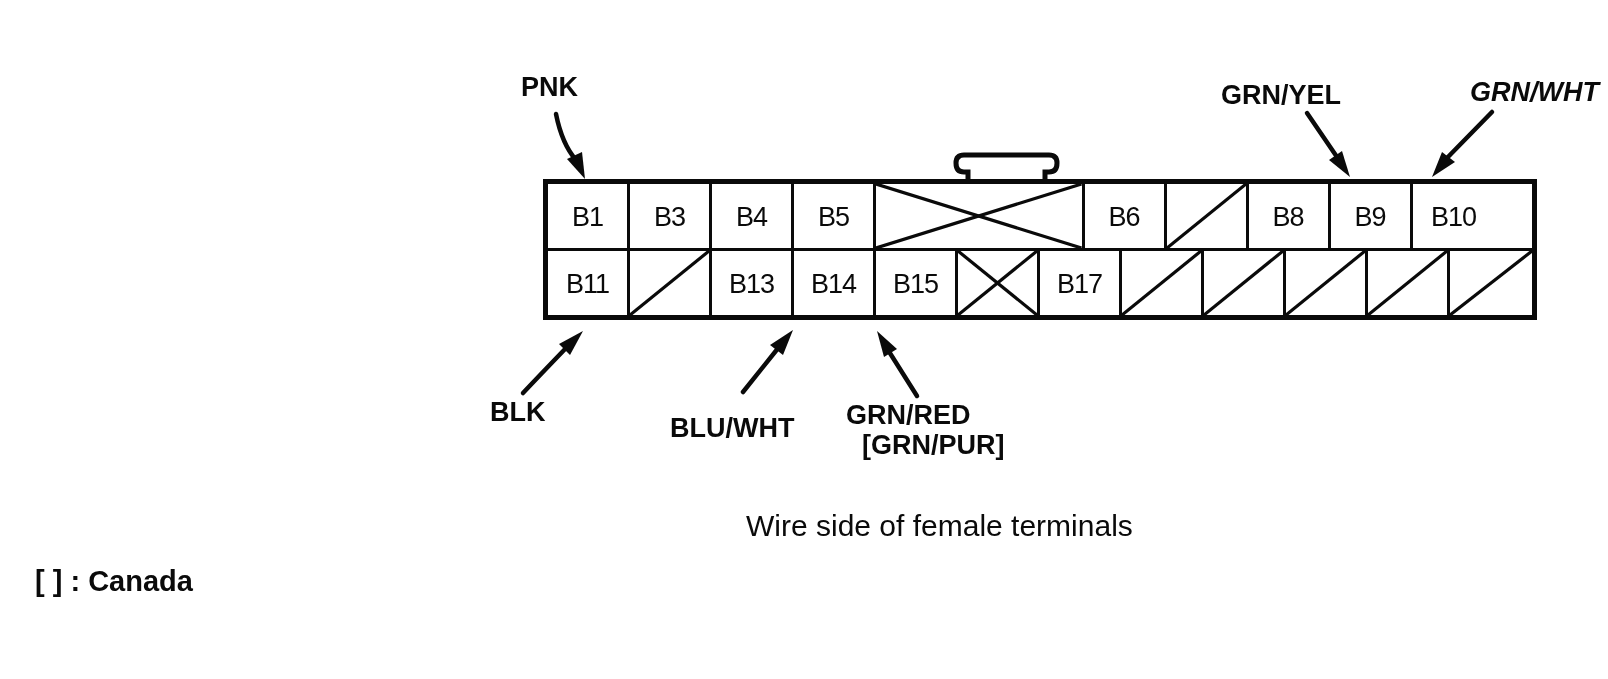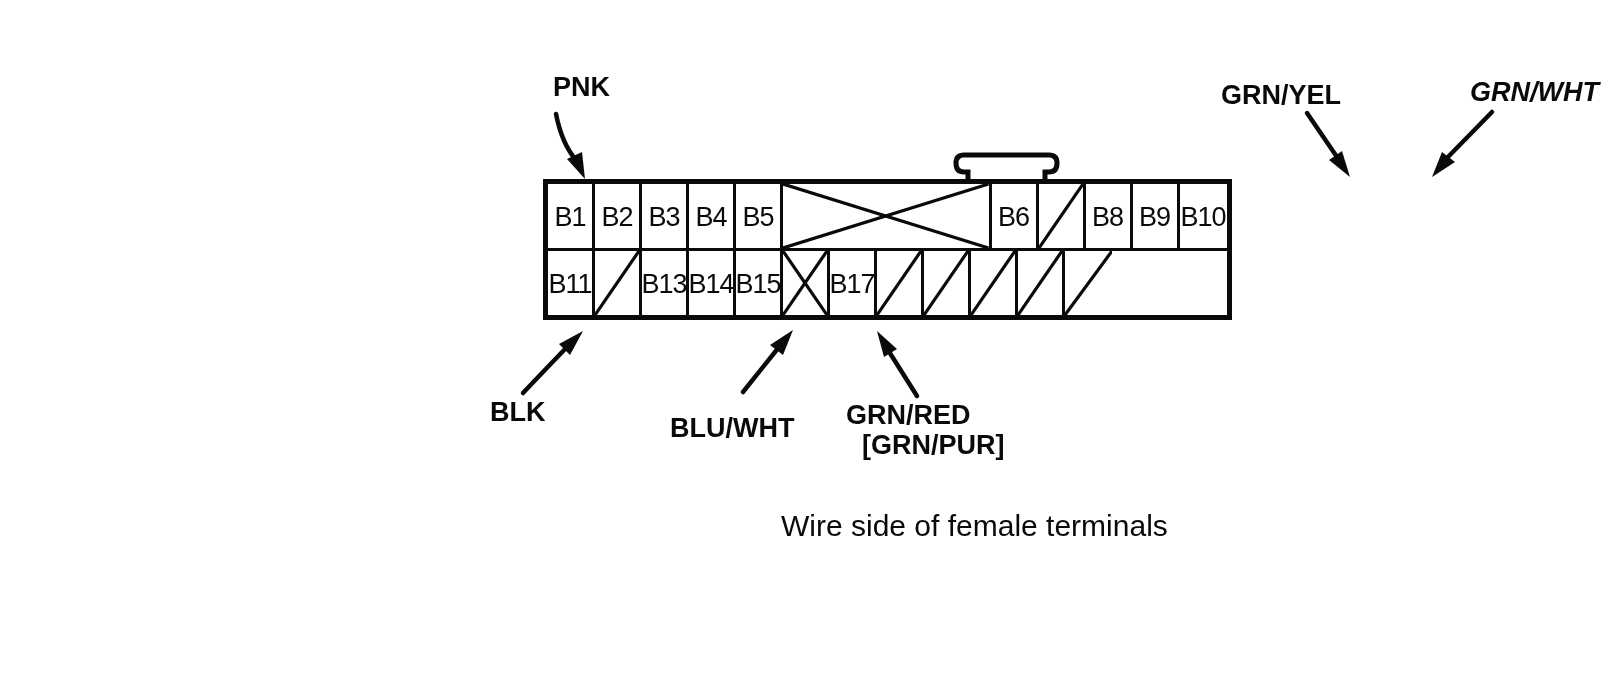--- a/index.html
+++ b/index.html
@@ -8,21 +8,21 @@
     font-family:"Liberation Sans", sans-serif;color:#0a0a0a;
   }
   
   .connector{
     position:absolute;left:543px;top:179px;
     border:5px solid #0a0a0a;background:#fff;
   }
   .crow{display:flex;}
   .crow.top{border-bottom:3px solid #0a0a0a;}
   .cell{
-    position:relative;width:47px;height:64px;box-sizing:border-box;
+    position:relative;width:82px;height:64px;box-sizing:border-box;
     border-right:3px solid #0a0a0a;
     display:flex;align-items:center;justify-content:center;
   }
   .cell.last{border-right:none;border-radius:29px;}
   .cell.wide{width:208.5px;}
   .cell span{
     font-size:27px;font-weight:500;letter-spacing:-1px;line-height:1;
     transform:translateY(1px);
   }
   .cell svg{position:absolute;left:0;top:0;width:100%;height:100%;}
@@ -78,23 +78,20 @@
     <g>
       <path class="arrow-line" d="M917,396 L888,350"></path>
       <polygon class="arrow-head" points="877,331 897,349 884,357"></polygon>
     </g>
   </svg>
 
   <div class="connector">
     <div class="crow top">
       <div class="cell">
           <span>B1</span>
-        </div>
-      <div class="cell">
-          <span>B2</span>
         </div>
       <div class="cell">
           <span>B3</span>
         </div>
       <div class="cell">
           <span>B4</span>
         </div>
       <div class="cell">
           <span>B5</span>
         </div>
@@ -170,23 +167,24 @@
           </svg>
       </div>
       <div class="cell last">
         <svg viewBox="0 0 100 100" preserveAspectRatio="none">
             <line x1="0" y1="100" x2="100" y2="0"></line>
           </svg>
       </div>
     </div>
   </div>
 
-  <div class="wlabel" style="left:521px;top:74px;margin-left:32px;">PNK</div>
+  <div class="wlabel" style="left:521px;top:74px;">PNK</div>
   <div class="wlabel" style="left:1221px;top:82px;">GRN/YEL</div>
   <div class="wlabel" style="left:1470px;top:79px;font-style:italic;">GRN/WHT</div>
   <div class="wlabel" style="left:490px;top:399px;">BLK</div>
   <div class="wlabel" style="left:670px;top:401px;margin-top:14px;">BLU/WHT</div>
   <div class="wlabel" style="left:846px;top:402px;">GRN/RED</div>
   <div class="wlabel" style="left:862px;top:432px;">[GRN/PUR]</div>
 
-  <div class="note" style="left:781px;top:509px;">Wire side of female terminals</div>
+  <div class="note" style="left:746px;top:509px;">Wire side of female terminals</div>
+  <div class="legend" style="left:35px;top:565px;">[ ] : Canada</div>
 
 </div>
 
 </body></html>

